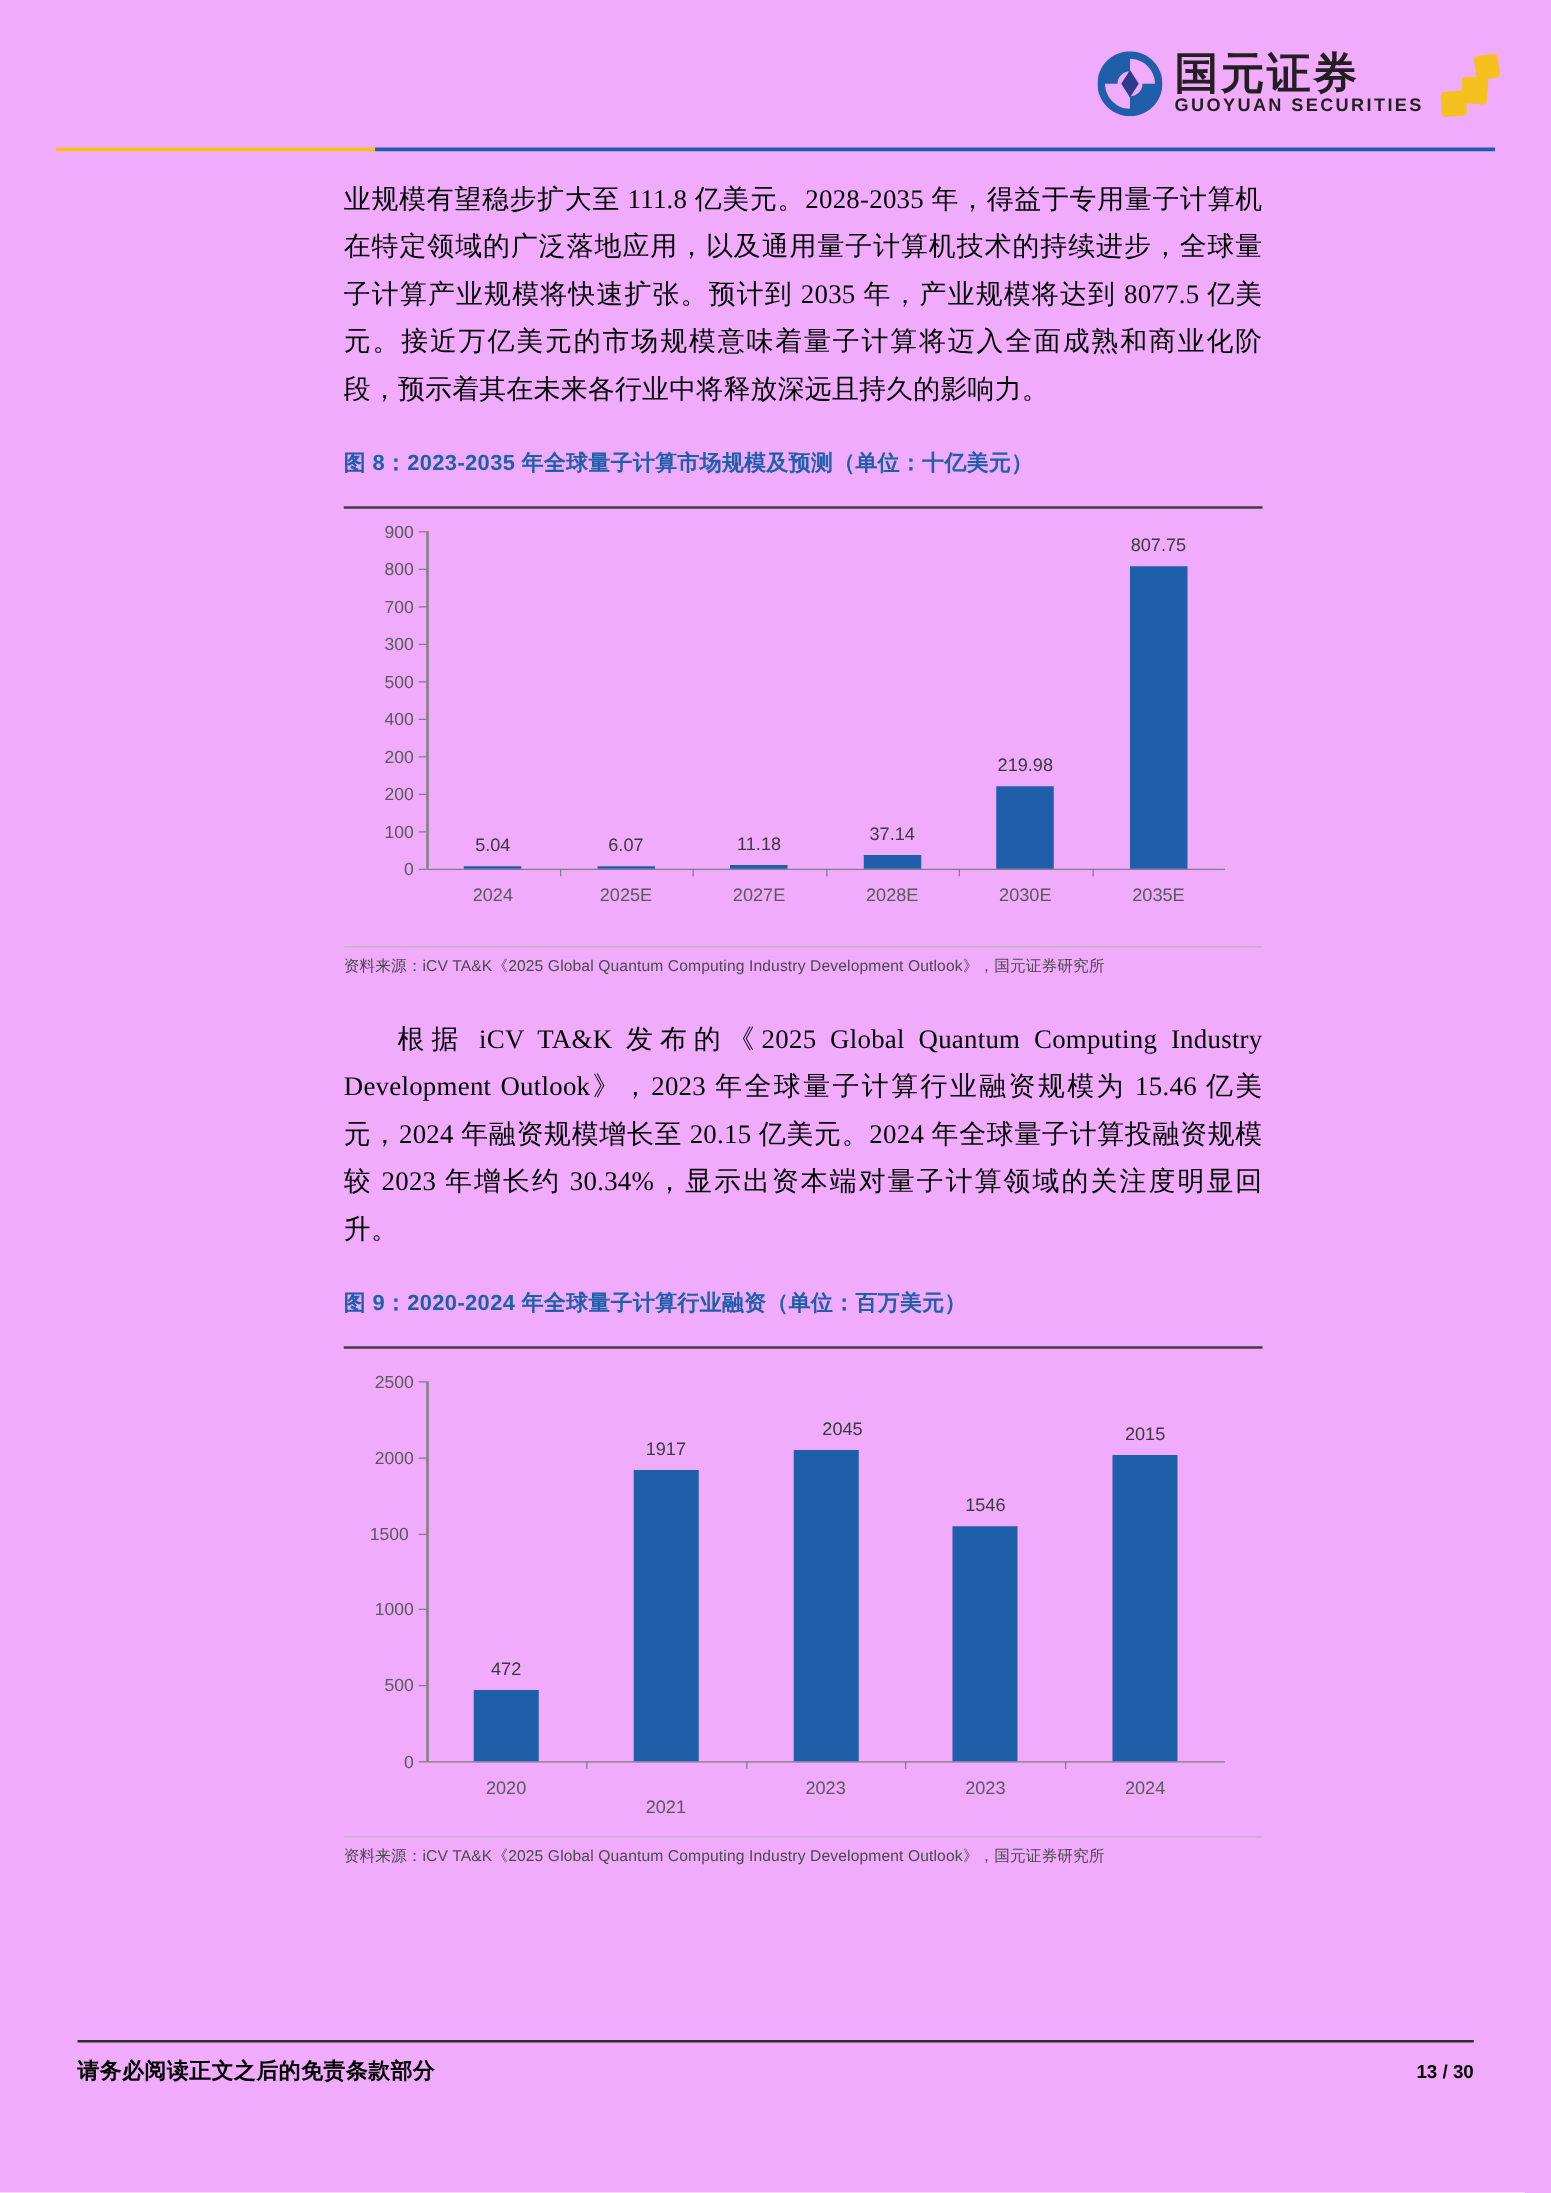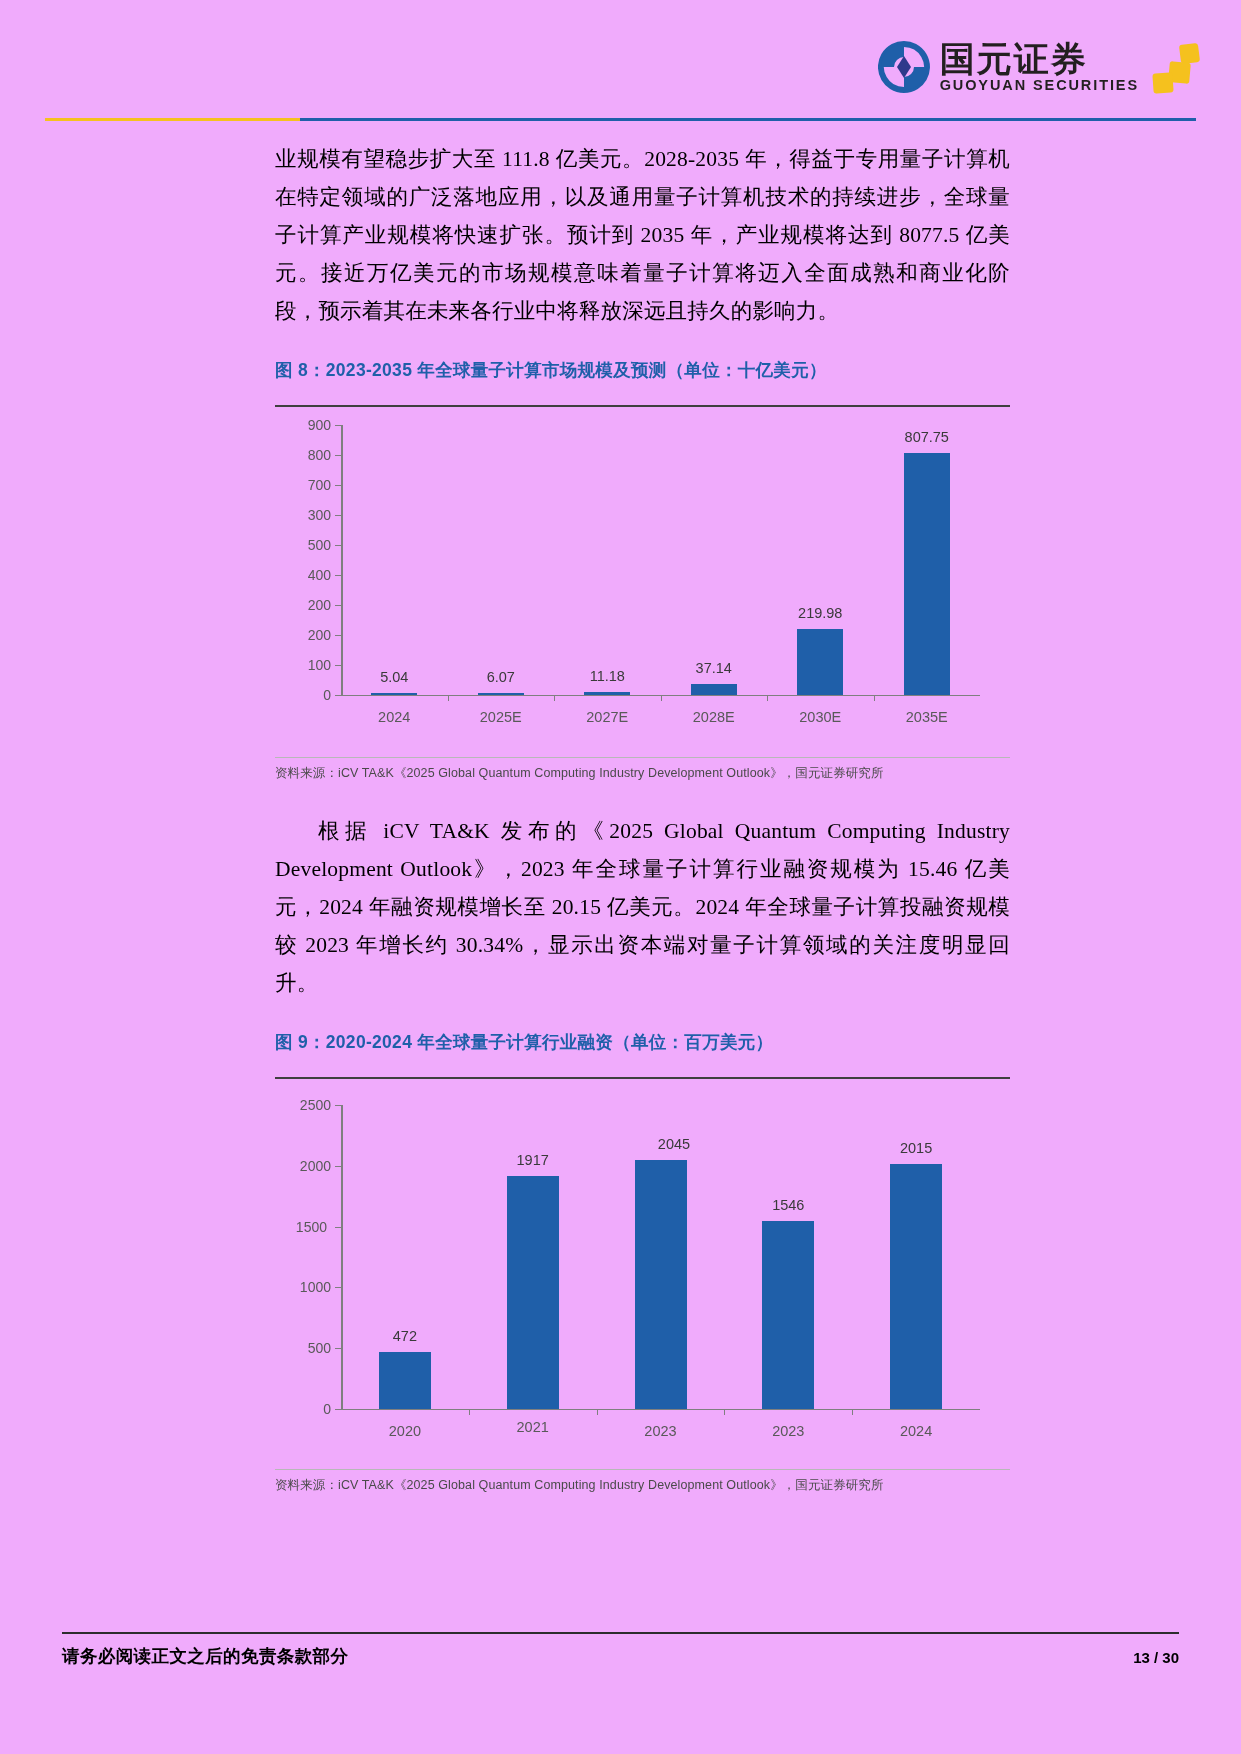--- a/index.html
+++ b/index.html
@@ -327,21 +327,21 @@
             <div class="ytick-label" style="top: 26px; left: 10px; width: 46px;">2500</div>
             <div class="ytick-mark" style="top: 26px; left: 60px;"></div>
             <div class="axis-v" style="left: 66px; top: 26px; height: 304px;"></div>
             <div class="axis-h" style="left: 66px; width: 639px; top: 330px;"></div>
             <div class="bar" style="left: 103.9px; top: 272.605px; width: 52px; height: 57.3952px; background: rgb(31, 95, 169);"></div>
             <div class="bar-label" style="left: 129.9px; top: 248.605px;">472</div>
             <div class="xtick-label" style="left: 129.9px; top: 344px;">2020</div>
             <div class="xtick-mark" style="left: 193.8px; top: 330px;"></div>
             <div class="bar" style="left: 231.7px; top: 96.8928px; width: 52px; height: 233.107px; background: rgb(31, 95, 169);"></div>
             <div class="bar-label" style="left: 257.7px; top: 72.8928px;">1917</div>
-            <div class="xtick-label" style="left: 257.7px; top: 340px;">2021</div>
+            <div class="xtick-label" style="left: 257.7px; top: 359px;">2021</div>
             <div class="xtick-mark" style="left: 321.6px; top: 330px;"></div>
             <div class="bar" style="left: 359.5px; top: 81.328px; width: 52px; height: 248.672px; background: rgb(31, 95, 169);"></div>
             <div class="bar-label" style="left: 399px; top: 57.328px;">2045</div>
             <div class="xtick-label" style="left: 385.5px; top: 344px;">2023</div>
             <div class="xtick-mark" style="left: 449.4px; top: 330px;"></div>
             <div class="bar" style="left: 487.3px; top: 142.006px; width: 52px; height: 187.994px; background: rgb(31, 95, 169);"></div>
             <div class="bar-label" style="left: 513.3px; top: 118.006px;">1546</div>
             <div class="xtick-label" style="left: 513.3px; top: 344px;">2023</div>
             <div class="xtick-mark" style="left: 577.2px; top: 330px;"></div>
             <div class="bar" style="left: 615.1px; top: 84.976px; width: 52px; height: 245.024px; background: rgb(31, 95, 169);"></div>

